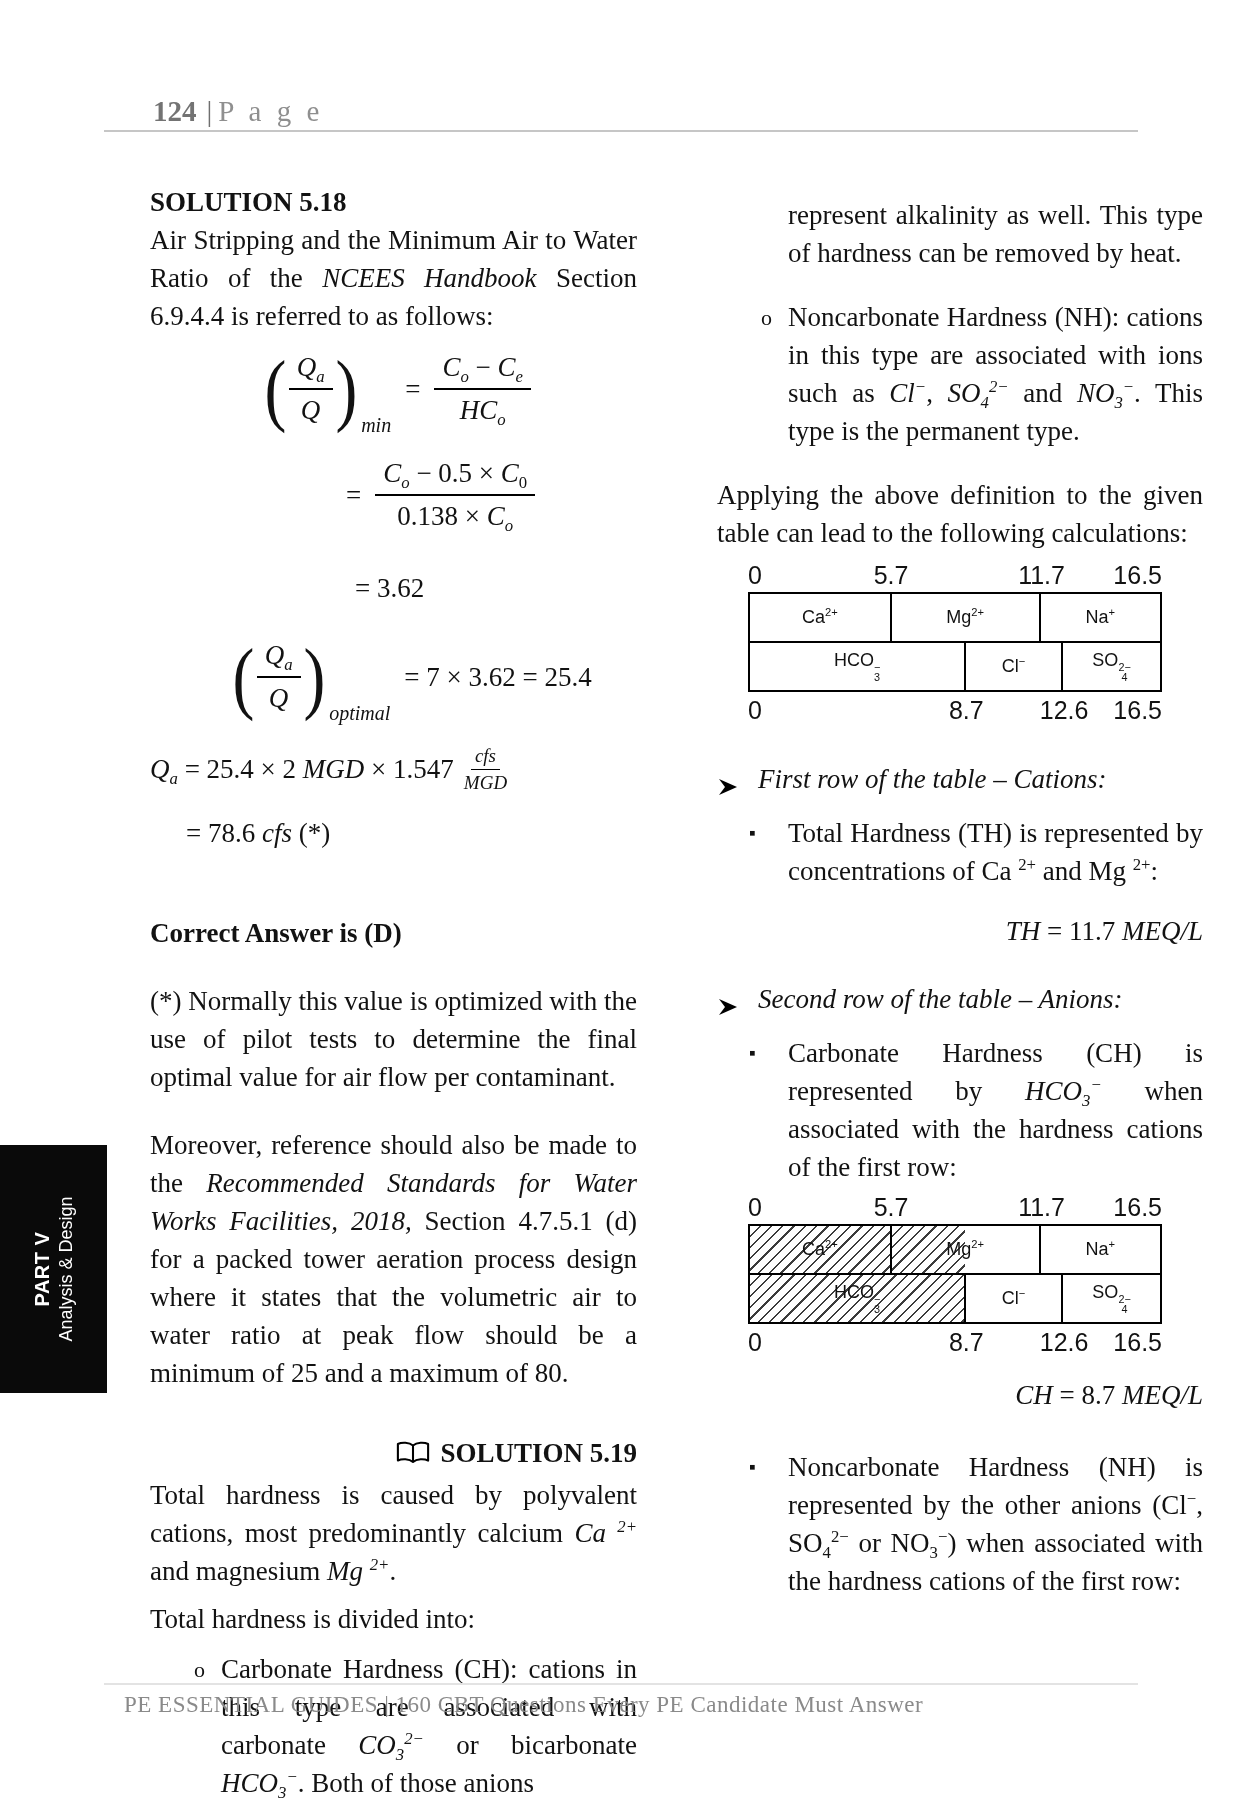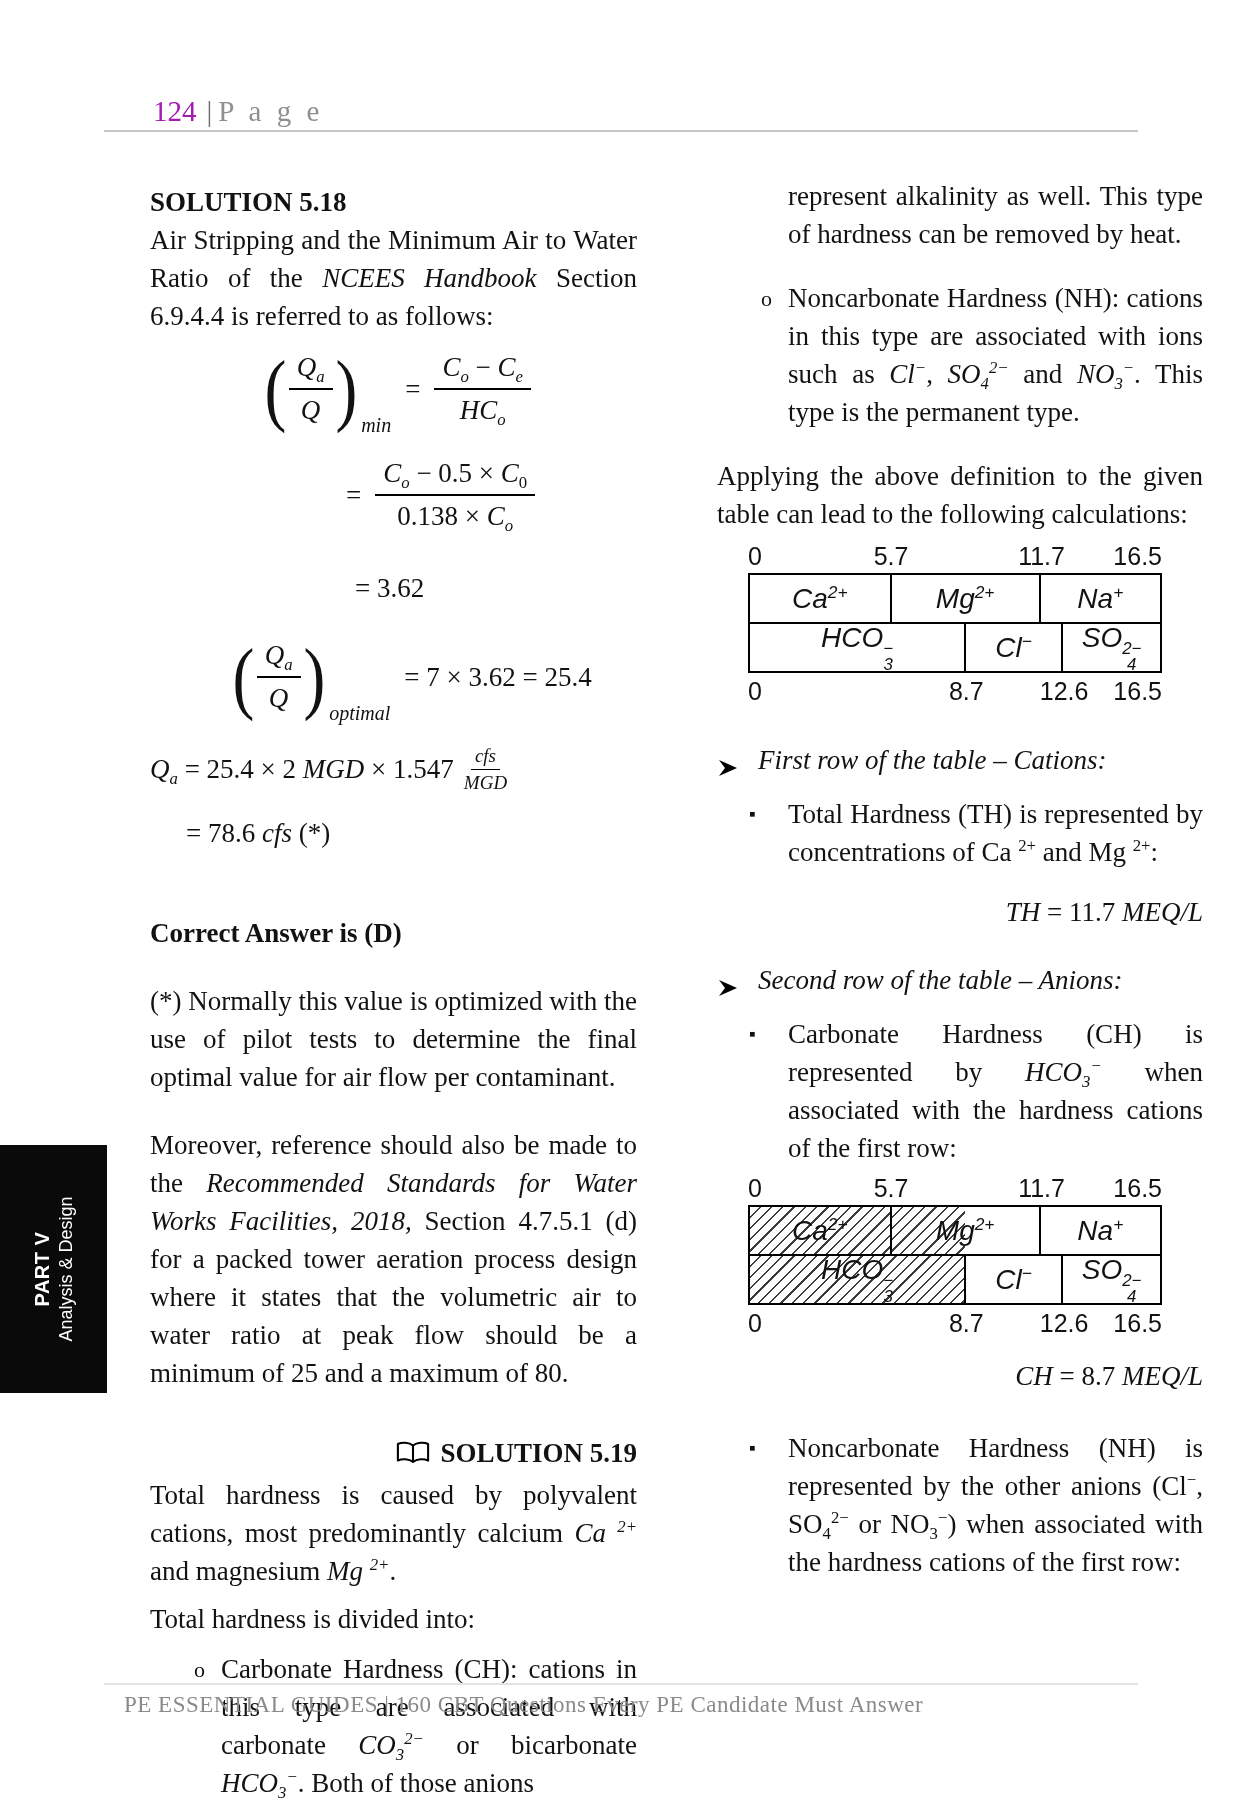--- a/index.html
+++ b/index.html
@@ -1,26 +1,26 @@
 <!DOCTYPE html>
 <html><head>
 <meta charset="utf-8">
 <style>
   html,body{margin:0;padding:0;background:#ffffff;}
   .page{position:relative;width:1242px;height:1814px;background:#fff;overflow:hidden;
         font-family:"Liberation Serif",serif;color:#121212;font-size:27px;}
   
   .hdr{position:absolute;left:153px;top:95px;font-size:29px;white-space:nowrap;}
-  .hdr .num{font-weight:normal;color:#a21caf;}
+  .hdr .num{font-weight:bold;color:#737373;}
   .hdr .sep{color:#6f6f6f;margin:0 6px 0 10px;}
   .hdr .lbl{color:#8f8f8f;letter-spacing:4px;}
   .hdr-rule{position:absolute;left:104px;top:130px;width:1034px;height:2px;background:#c6c6c6;}
   
   .colL{position:absolute;left:150px;top:183px;width:487px;}
-  .colR{position:absolute;left:717px;top:177px;width:486px;}
+  .colR{position:absolute;left:717px;top:196px;width:486px;}
   p.body{margin:0;text-align:justify;line-height:38px;}
   .h-bold{font-weight:bold;line-height:38px;}
   .it{font-style:italic;}
   .sup{vertical-align:super;font-size:0.62em;line-height:0;}
   .sub{vertical-align:sub;font-size:0.62em;line-height:0;}
   .stk{display:inline-flex;flex-direction:column;align-items:center;font-size:0.60em;
        line-height:0.95;vertical-align:-0.45em;}
   
   .bul{position:relative;padding-left:71px;text-align:justify;line-height:38px;margin:0;}
   .bul .mk{position:absolute;left:44px;top:1px;font-size:22px;}
@@ -42,21 +42,21 @@
   
   .wtab{margin-left:31px;width:414px;font-family:"Liberation Sans",sans-serif;}
   .scale{position:relative;height:34px;font-size:25px;}
   .scale span{position:absolute;bottom:2px;}
   .scale .c{transform:translateX(-50%);}
   .scale .r{right:0;}
   .trows{border:2px solid #000;}
   .trow{display:flex;height:47px;}
   .trow + .trow{border-top:2px solid #000;}
   .cell{position:relative;flex:0 0 auto;display:flex;align-items:center;justify-content:center;
-        border-right:2px solid #000;box-sizing:border-box;font-size:28px;font-style:italic;}
+        border-right:2px solid #000;box-sizing:border-box;font-size:18px;}
   .cell:last-child{border-right:none;}
   .hatchbg{background:repeating-linear-gradient(135deg,#ffffff 0 6.4px,#3c3c3c 6.4px 8px);}
   .hhalf{position:absolute;left:0;top:0;bottom:0;width:50%;
         background:repeating-linear-gradient(135deg,#ffffff 0 6.4px,#3c3c3c 6.4px 8px);}
   .cell .lab{position:relative;z-index:1;white-space:nowrap;}
   
   .tab{position:absolute;left:0;top:1145px;width:107px;height:248px;background:#0a0a0a;
        display:flex;align-items:center;justify-content:center;}
   .tab .inner{transform:rotate(-90deg);text-align:center;white-space:nowrap;
        font-family:"Liberation Sans",sans-serif;color:#ffffff;line-height:24px;}

